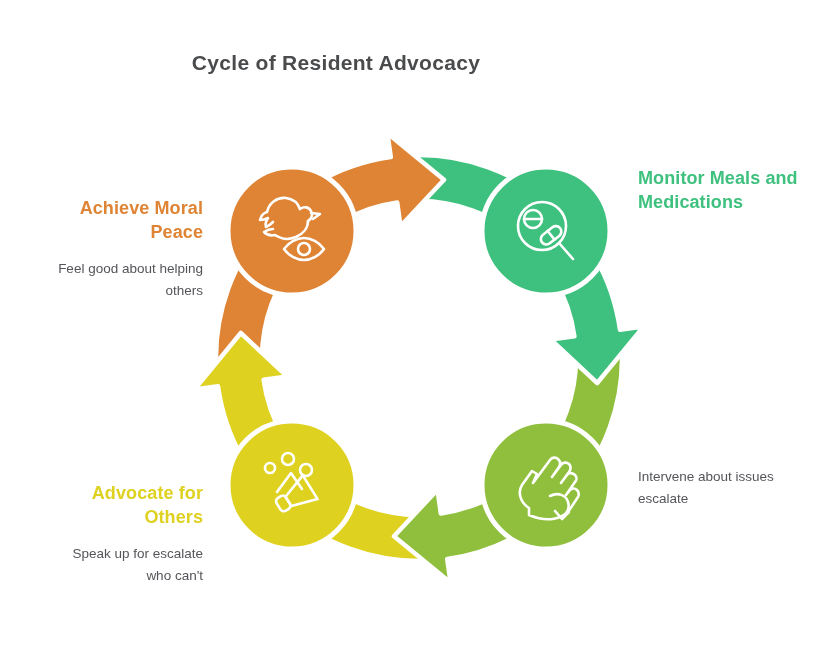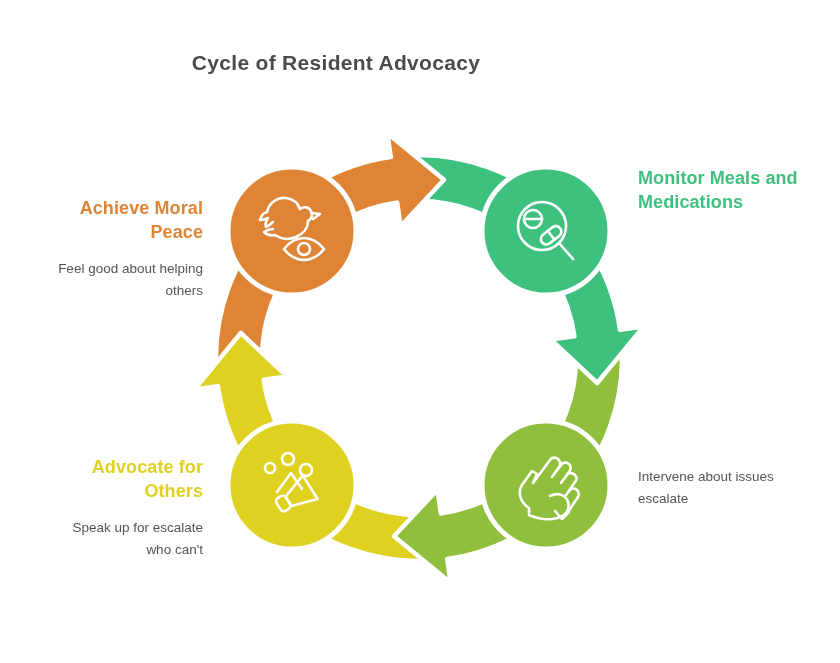--- a/index.html
+++ b/index.html
@@ -12,21 +12,21 @@
     font-size:21px;font-weight:700;color:#4A4B4D;letter-spacing:.3px;margin:4px;
   }
   .stage-text{position:absolute;}
   .stage-text .heading{font-size:18px;font-weight:700;line-height:24px;letter-spacing:.1px;}
   .stage-text .desc{font-size:13.5px;font-weight:400;line-height:22px;color:#54555A;margin-top:14px;}
   .align-right{text-align:right;}
   .align-left{text-align:left;}
   .tl{left:30px;top:166px;width:173px;margin-top:30px;}
   .tr{left:638px;top:166px;width:195px;}
   .br{left:638px;top:452px;width:195px;}
-  .bl{left:30px;top:455px;width:173px;}
+  .bl{left:30px;top:481px;width:173px;}
   .tl .heading{max-width:155px;margin-left:auto;}
   .bl .heading{max-width:150px;margin-left:auto;}
   .tl .desc{max-width:165px;margin-left:auto;}
   .tr .desc{max-width:165px;}
   .br .desc{max-width:165px;}
   .bl .desc{max-width:150px;margin-left:auto;}
   .c-orange{color:#DE8434;}
   .c-green{color:#3EC17E;}
   .c-lgreen{color:#8FBF3C;}
   .c-yellow{color:#DFD120;}

